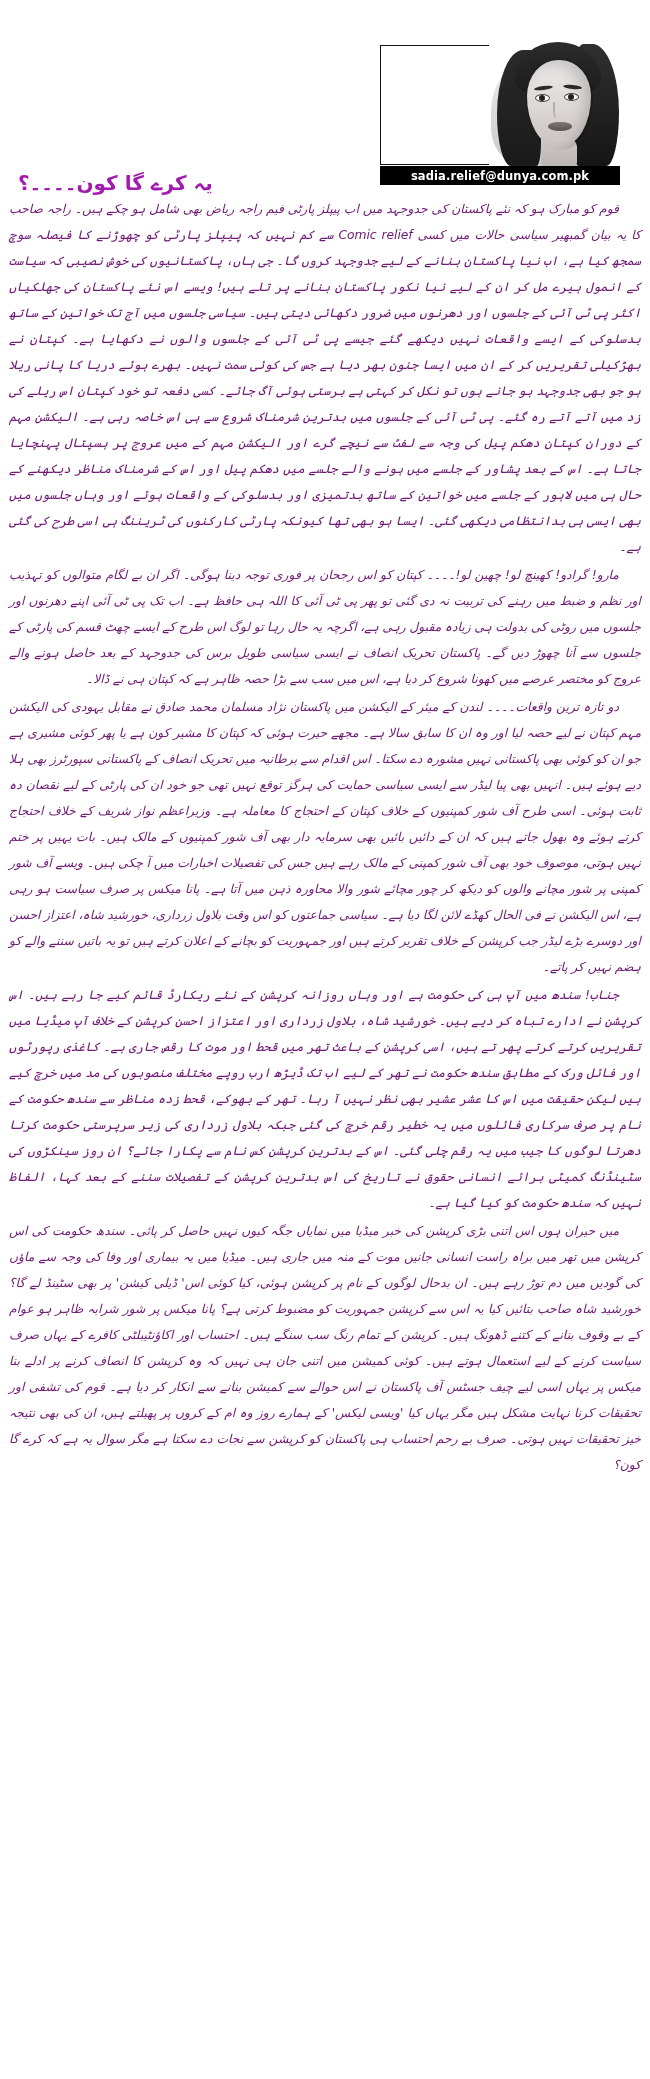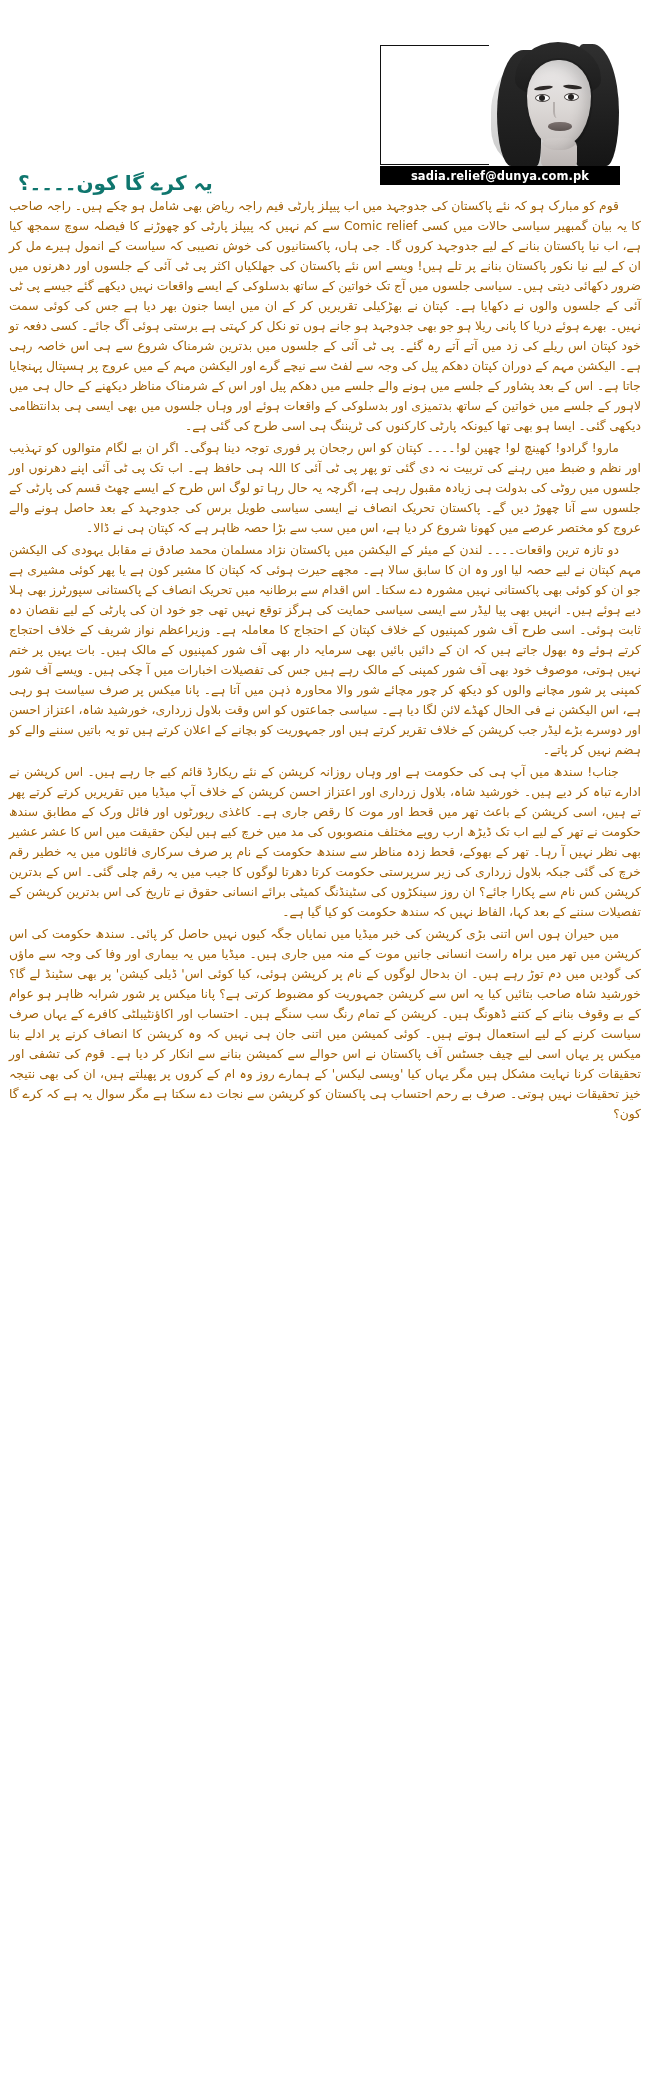--- a/index.html
+++ b/index.html
@@ -207,48 +207,49 @@
     position: absolute;
     top: 158px;
     left: 0;
     width: 330px;
     text-align: left;
     padding-left: 18px;
     box-sizing: border-box;
     font-family: "DejaVu Sans", "Liberation Sans", sans-serif;
     font-size: 20px;
     font-weight: 600;
-    color: #0f766e;
+    color: #a21caf;
     direction: rtl;
     unicode-bidi: isolate;
     white-space: nowrap;
   }
 
   
   .article {
     position: absolute;
     top: 196px;
     left: 9px;
     width: 632px;
     box-sizing: border-box;
   }
 
   .article p {
     margin: 0 0 2px 0;
     font-family: "DejaVu Sans", "Liberation Sans", sans-serif;
     font-size: 12.35px;
-    line-height: 20px;
+    line-height: 26px;
     text-align: justify;
     text-align-last: right;
     direction: rtl;
     unicode-bidi: plaintext;
-    color: #a16207;
+    color: #701a75;
     word-spacing: -0.4px;
     letter-spacing: -0.05px;
     hyphens: none;
+    font-style: italic;
   }
   .article p.indent {
     text-indent: 22px;
   }
 </style>
 </head>
 <body>
 
 <header class="masthead">
 

